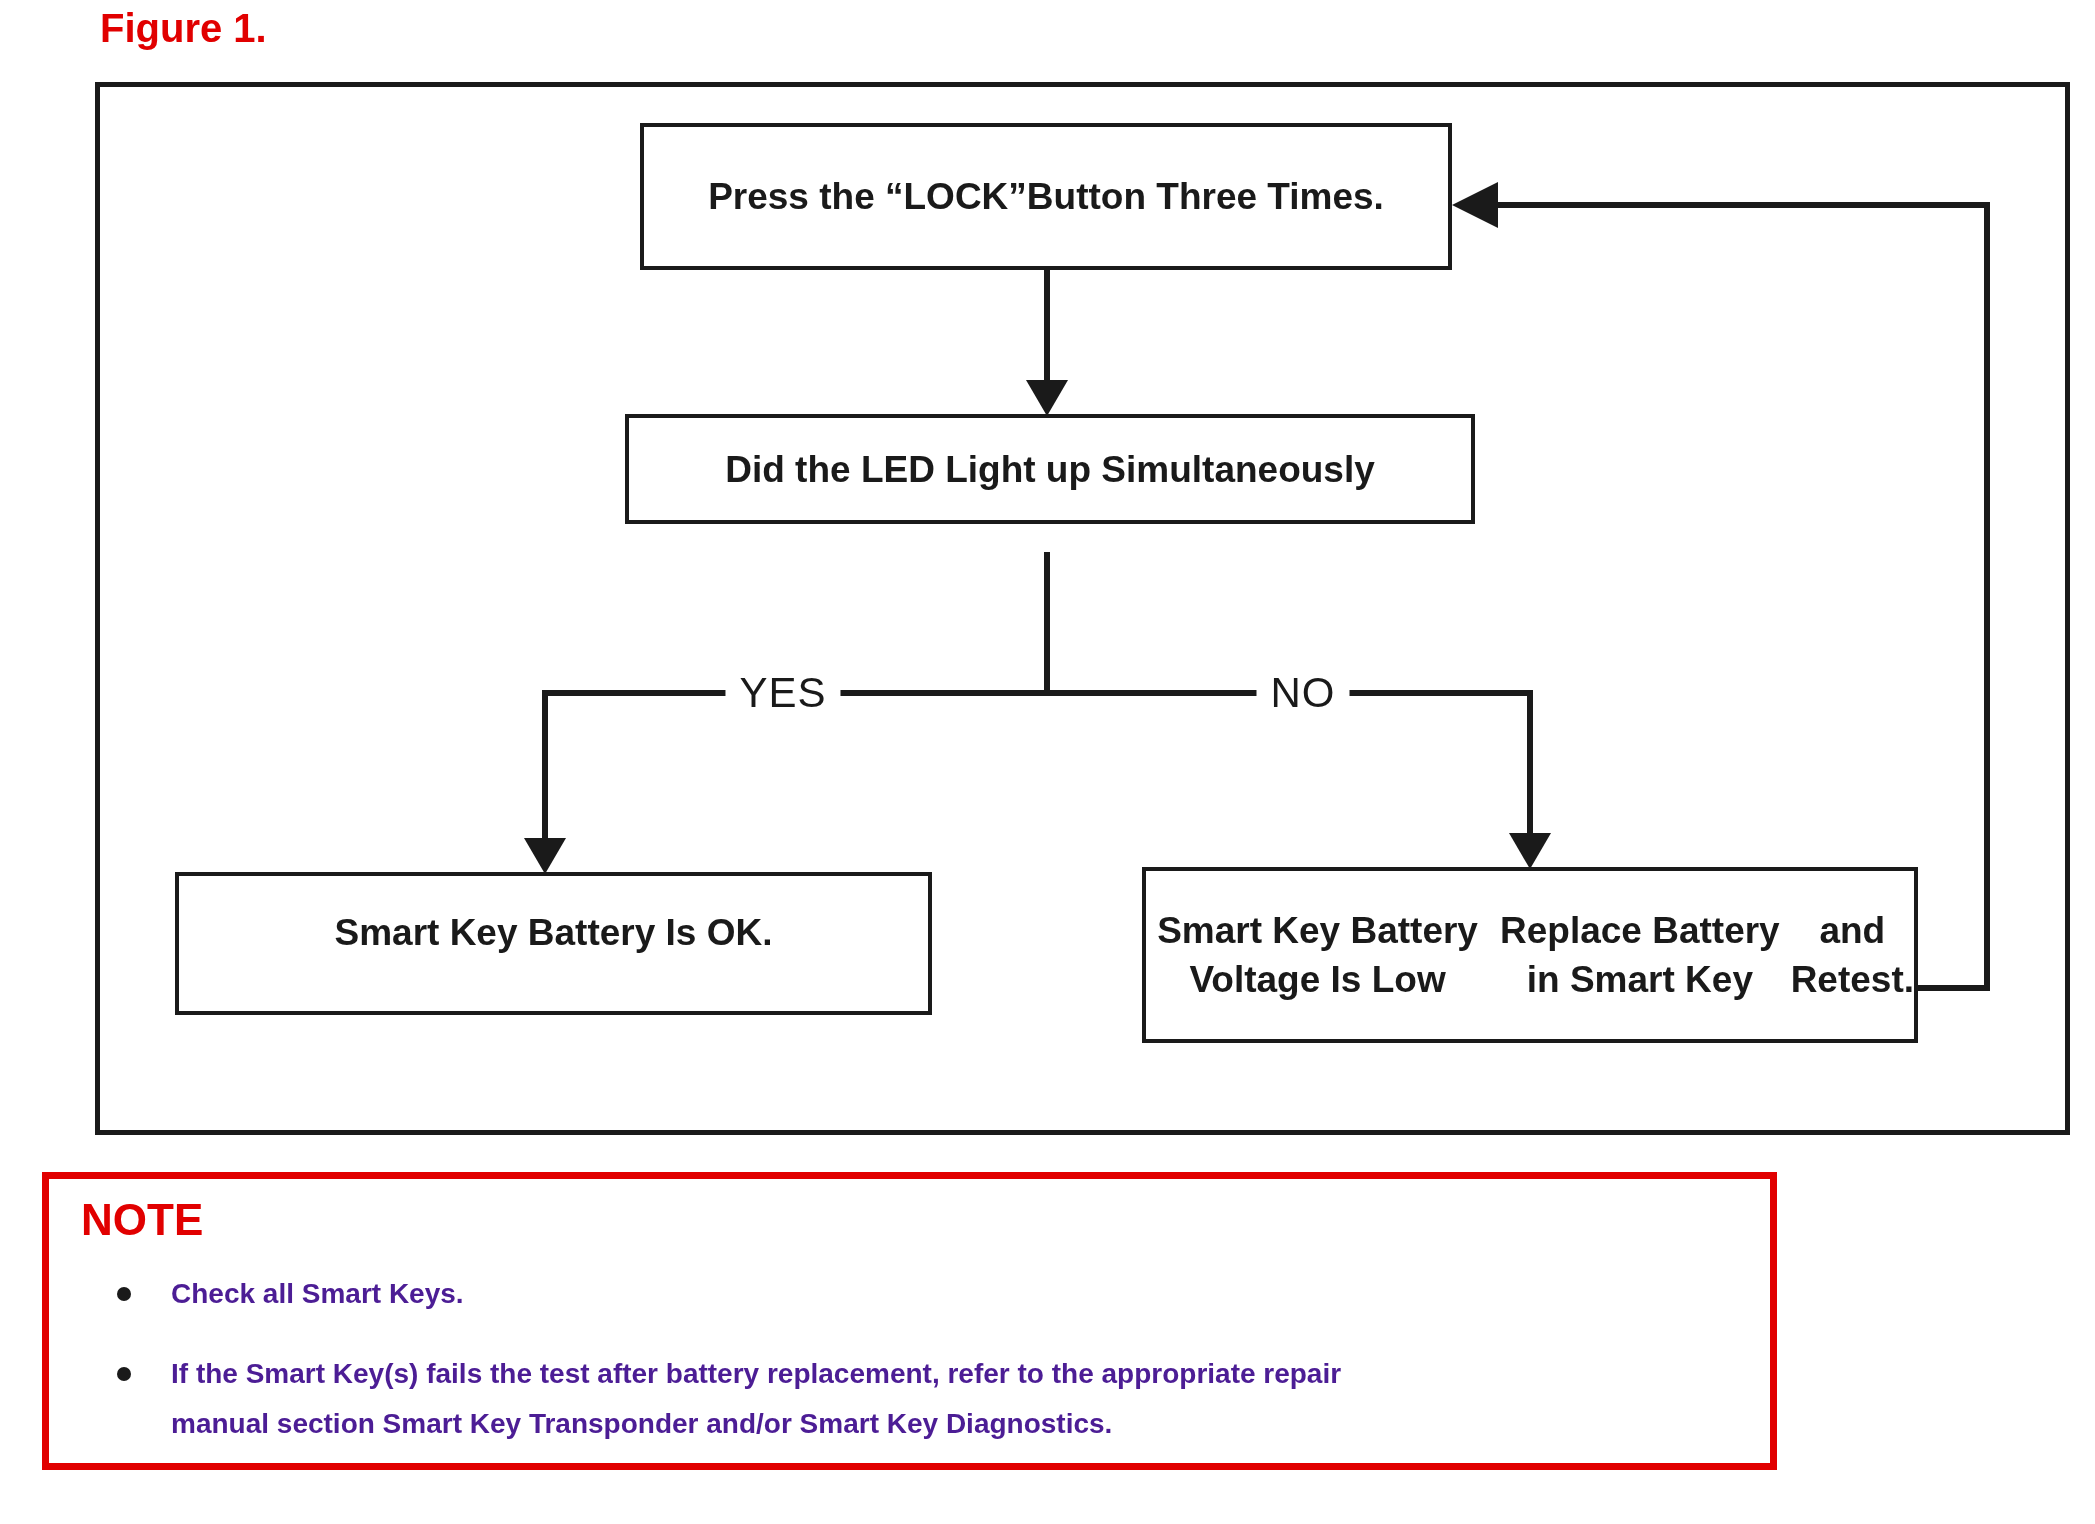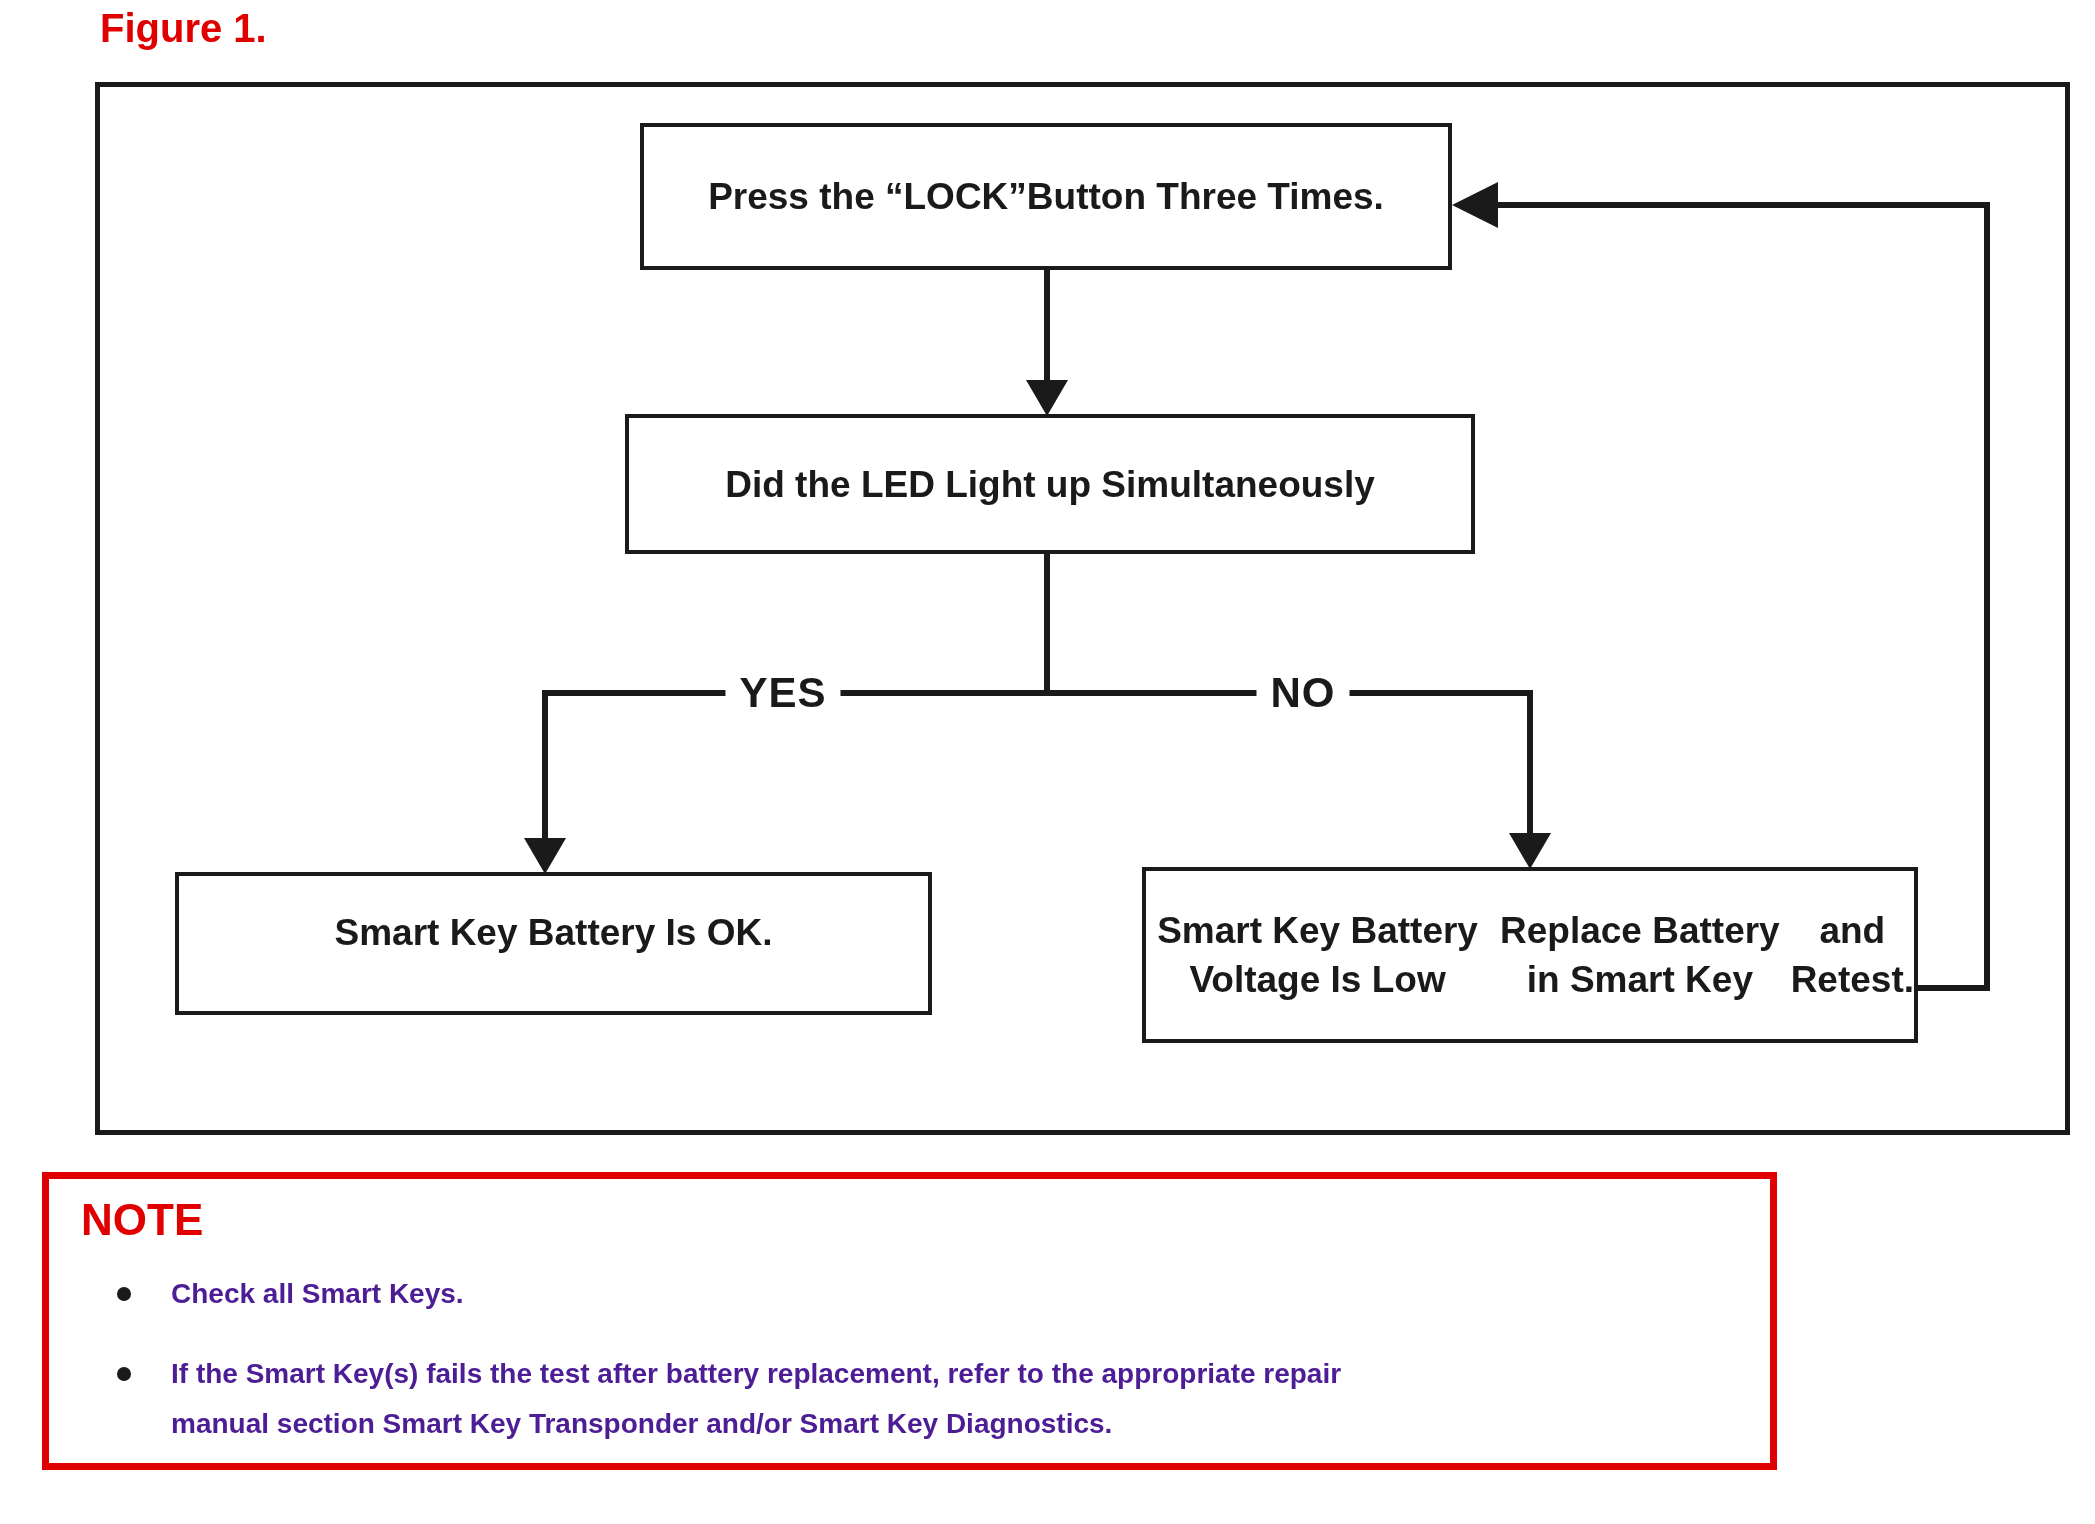--- a/index.html
+++ b/index.html
@@ -39,21 +39,21 @@
     flex-direction: row;
     align-items: center;
     justify-content: center;
     text-align: center;
     font-size: 37px;
     font-weight: bold;
     line-height: 49px;
     z-index: 2;
   }
   .node-press    { left: 640px;  top: 123px; width: 812px; height: 147px; }
-  .node-question { left: 625px;  top: 414px; width: 850px; height: 140px; }
+  .node-question { left: 625px;  top: 414px; width: 850px; height: 110px; }
   .node-ok       { left: 175px;  top: 872px; width: 757px; height: 143px; padding-bottom: 22px; }
   .node-low      { left: 1142px; top: 867px; width: 776px; height: 176px; }
   .node-low .gap { height: 28px; }
   .cline { position: absolute; background: #1a1a1a; z-index: 1; }
   
   .v1        { left: 1044px; top: 268px; width: 6px; height: 114px; }
   .v-stem    { left: 1044px; top: 552px; width: 6px; height: 141px; }
   .v-yes     { left: 542px;  top: 690px; width: 6px; height: 150px; }
   .v-no      { left: 1527px; top: 690px; width: 6px; height: 145px; }
   .v-feed    { left: 1984px; top: 202px; width: 6px; height: 789px; }
@@ -78,21 +78,21 @@
     border-right: 46px solid #1a1a1a;
     left: 1452px; top: 182px;
   }
   .branch-label {
     position: absolute;
     top: 693px;
     transform: translate(-50%, -50%);
     background: #ffffff;
     padding: 2px 14px;
     font-size: 42px;
-    font-weight: bold;
+    font-weight: normal;
     z-index: 3;
     letter-spacing: 1px;
   }
   .label-yes { left: 783px; }
   .label-no  { left: 1303px; }
   .note-box {
     position: absolute;
     left: 42px;
     top: 1172px;
     width: 1735px;

